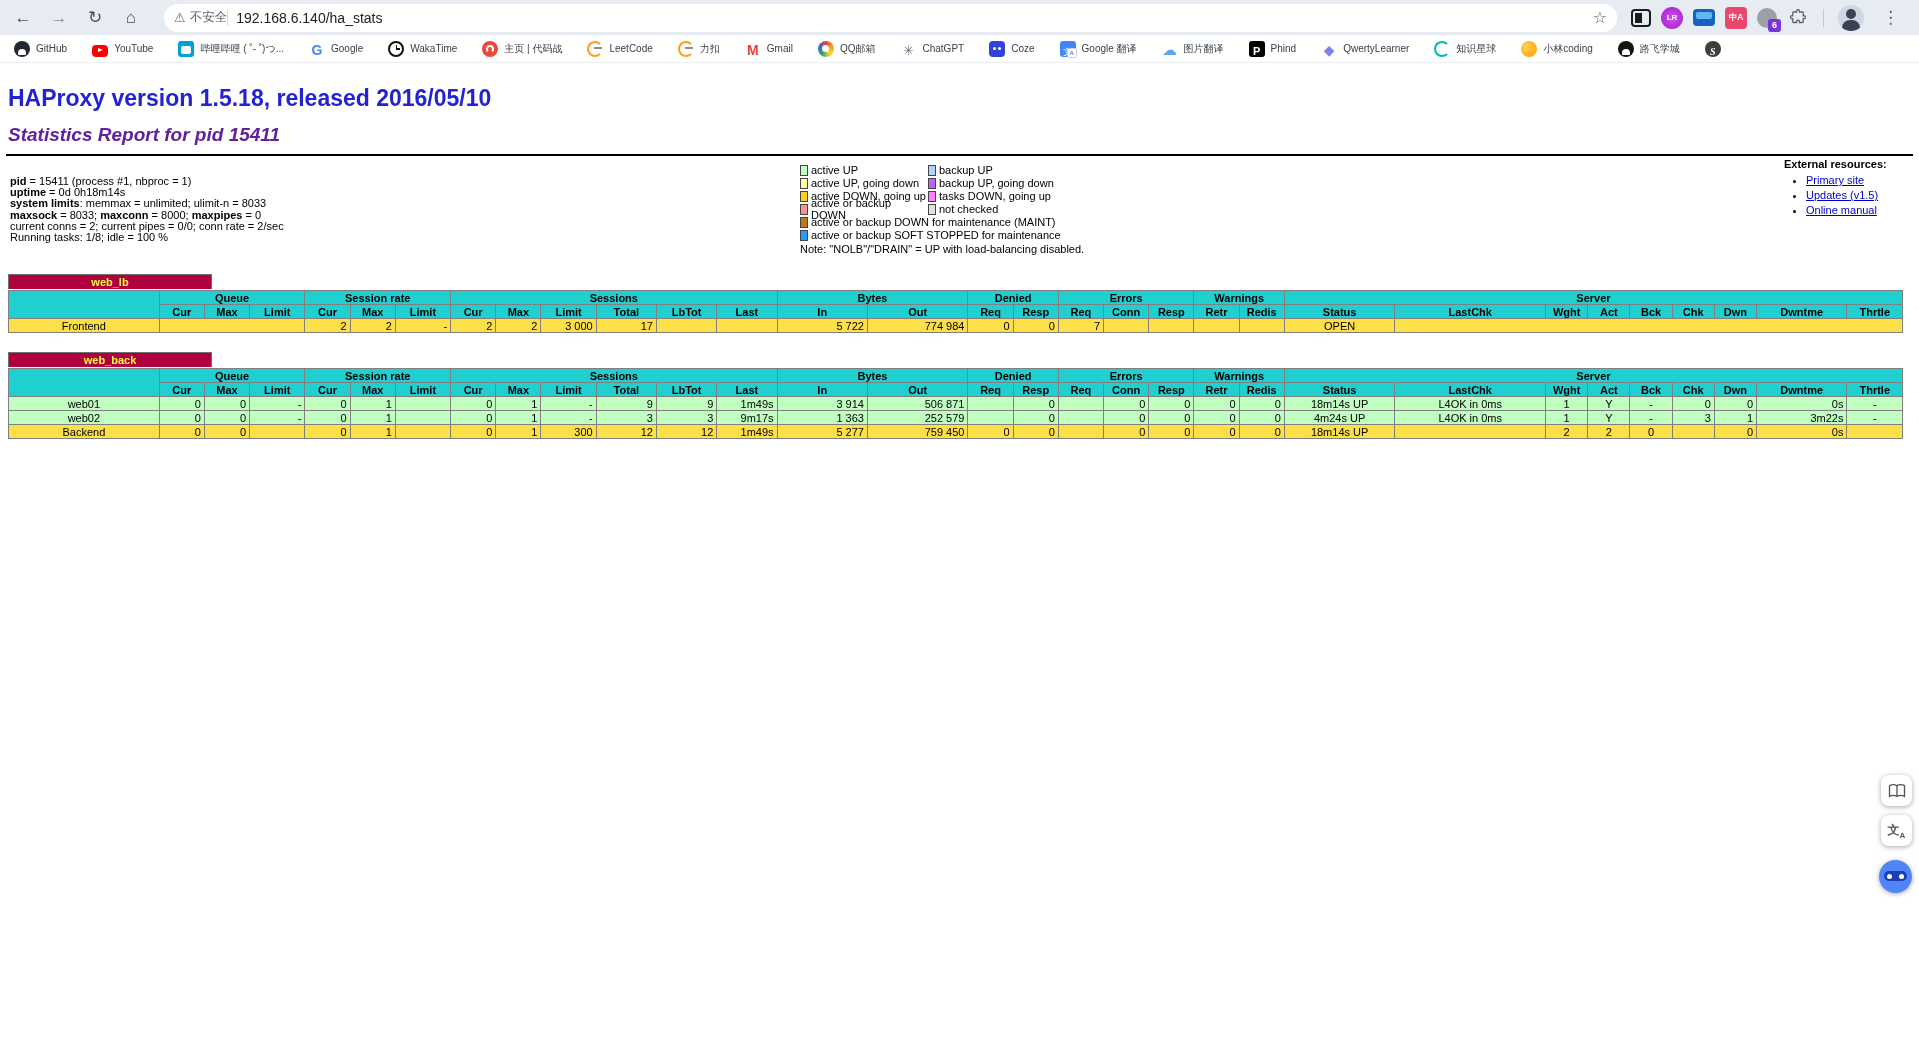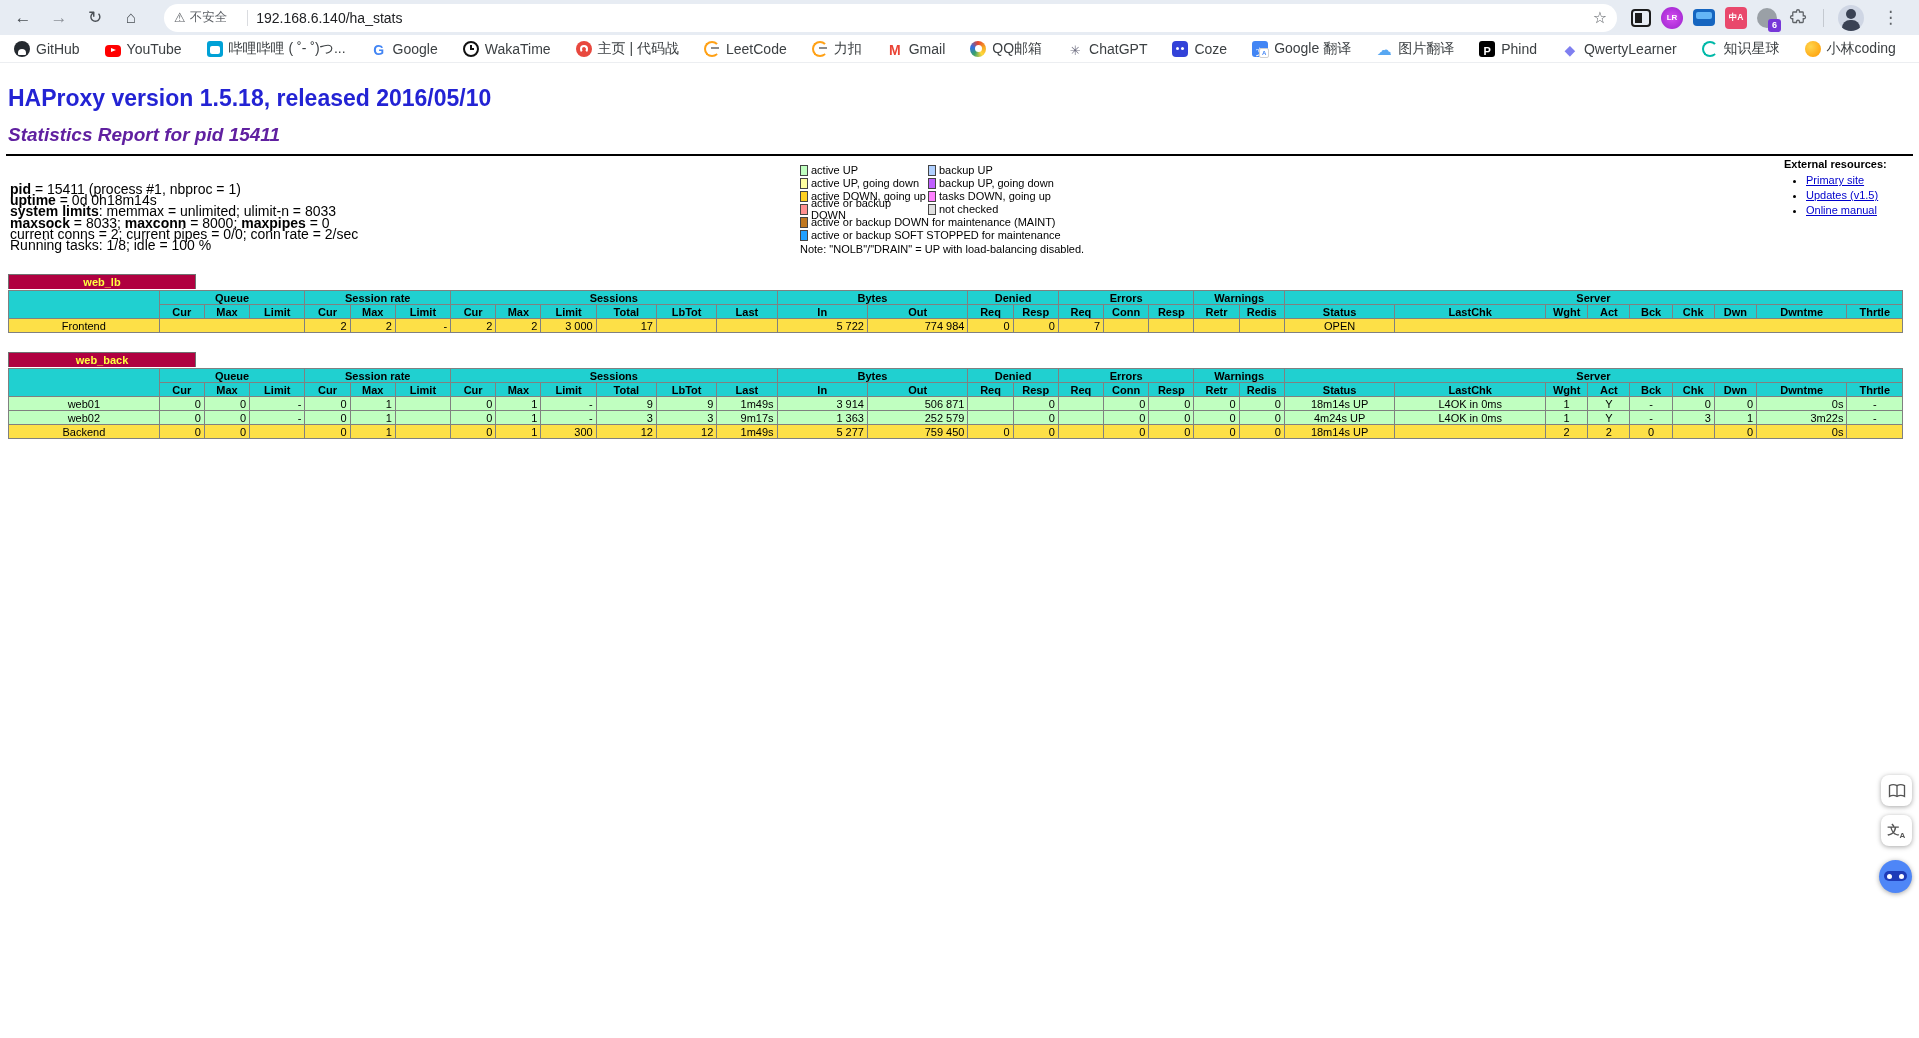--- a/index.html
+++ b/index.html
@@ -7,21 +7,21 @@
   .browser { width:1919px; height:1038px; position:relative; overflow:hidden; background:#fff; }
 
   
   .toolbar { height:35px; background:#e7ecf3; display:flex; align-items:center; padding:0 8px; }
   .navbtn { width:30px; height:30px; border-radius:50%; display:flex; align-items:center; justify-content:center;
             font-size:17px; color:#4a4f55; margin-right:6px; cursor:pointer; flex:none; }
   .navbtn.fwd { color:#8c9198; }
   .omnibox { flex:1; height:28px; background:#fff; border-radius:14px; margin:0 10px 0 12px;
              display:flex; align-items:center; padding:0 10px; min-width:0; }
   .warn-ic { font-size:13px; color:#5f6368; margin-right:4px; }
-  .sec-label { font-size:12.5px; color:#5f6368; margin-right:20px; white-space:nowrap; }
+  .sec-label { font-size:12.5px; color:#5f6368; margin-right:0; white-space:nowrap; }
   .omni-sep { width:1px; height:16px; background:#dadce0; margin-right:8px; }
   .url-text { font-size:14px; color:#202124; flex:1; white-space:nowrap; overflow:hidden; }
   .star { font-size:16px; color:#5f6368; margin-left:8px; cursor:pointer; }
   .ext-area { display:flex; align-items:center; gap:10px; padding:0 4px; }
   .ext { width:22px; height:22px; display:inline-flex; align-items:center; justify-content:center;
          position:relative; cursor:pointer; flex:none; font-size:10px; }
   .ext-panel { border:2.5px solid #1b1b1b; border-radius:4px; width:20px; height:18px; }
   .ext-panel i { position:absolute; left:2px; top:2px; width:7px; height:10px; background:#1b1b1b; }
   .ext-lr { background:radial-gradient(circle,#d44bf0,#9922cc); border-radius:50%; color:#fff; font-weight:bold; font-size:8px; }
   .ext-screen { background:#1565c0; border-radius:4px; width:22px; height:17px; }
@@ -34,21 +34,21 @@
   .tb-sep { width:1px; height:18px; background:#c4c9d0; margin:0 4px; }
   .avatar { width:26px; height:26px; border-radius:50%; background:#cfd6e4; position:relative; overflow:hidden; cursor:pointer; flex:none; }
   .avatar::before { content:""; position:absolute; left:8px; top:4px; width:10px; height:10px; background:#3a4254; border-radius:50%; }
   .avatar::after { content:""; position:absolute; left:4px; top:15px; width:18px; height:12px; background:#3a4254; border-radius:8px 8px 0 0; }
   .menu-dots { font-size:17px; color:#5f6368; padding:0 8px; cursor:pointer; }
 
   
   .bookmarks { height:28px; background:#fff; display:flex; align-items:center; padding:0 14px; gap:25px;
                border-bottom:1px solid #eceef1; overflow:hidden; }
   .bm { display:flex; align-items:center; gap:6px; cursor:pointer; flex:none; }
-  .bm-label { font-size:14px; color:#3c4043; white-space:nowrap; }
+  .bm-label { font-size:10px; color:#3c4043; white-space:nowrap; }
 
   .fav { width:16px; height:16px; display:inline-block; position:relative; flex:none; text-align:center; font-style:normal; }
   .fav-github { background:#24292f; border-radius:50%; }
   .fav-github::after { content:""; position:absolute; left:4px; bottom:2px; width:8px; height:6px; background:#fff; border-radius:4px 4px 1px 1px; }
   .fav-youtube { background:#f00; border-radius:4px; height:12px; top:2px; }
   .fav-youtube::after { content:""; position:absolute; left:6px; top:3.5px; border-left:5px solid #fff;
         border-top:2.5px solid transparent; border-bottom:2.5px solid transparent; }
   .fav-bilibili { background:#00a1d6; border-radius:3px; }
   .fav-bilibili::after { content:""; position:absolute; left:3px; top:5px; right:3px; bottom:3px; background:#fff; border-radius:2px; }
   .fav-google::after { content:"G"; color:#4285f4; font:bold 14px/16px "Liberation Sans",sans-serif; }
@@ -81,40 +81,40 @@
   .fav-mayi::after { content:"S"; color:#fff; font:bold italic 10px/16px "Liberation Serif",serif; }
 
   
   .page { position:relative; height:975px; background:#fff; padding:0 6px; overflow:hidden; }
   h1.hp { margin:22px 2px 0; font-size:23px; font-weight:bold; color:#2323d4; }
   h2.hp { margin:12px 2px 0; font-size:19px; font-weight:bold; font-style:italic; color:#6020a0; }
   .hp-hr { border:0; border-top:2px solid #000; margin:8px 0 0; }
   .hp-h3 { margin-top:2px; background:#e8e8d0; color:#b00040; font-size:13px; font-weight:bold; padding:2px 8px; }
 
   .infobar { position:relative; height:116px; }
-  .proc-info { position:absolute; left:4px; top:28px; font-size:14px; color:#000; line-height:11.2px; white-space:nowrap; }
+  .proc-info { position:absolute; left:4px; top:20px; font-size:11px; color:#000; line-height:11.2px; white-space:nowrap; }
   .legend { position:absolute; left:794px; top:8px; font-size:11px; color:#000; }
   .legend-grid { display:grid; grid-template-columns:128px auto; row-gap:1px; }
   .lgd-item { display:flex; align-items:center; height:12px; }
   .lgd-item.wide { grid-column:1 / span 2; }
   .swatch { width:8px; height:11px; border:1px solid #444; margin-right:3px; flex:none; }
   .legend-note { margin-top:2px; }
 
   .opt-panel { position:absolute; top:2px; font-size:11px; }
   .opt-title { font-weight:bold; }
   .opt-panel ul { list-style:disc; margin:4px 0 0 22px; }
   .opt-panel li { margin-bottom:3px; }
   .opt-panel a { color:#0000cc; }
   .scope-input { width:132px; height:17px; border:1px solid #767676; border-radius:2px; font-size:11px; padding:0 3px; }
   .disp { left:1586px; }
   .extr { left:1778px; }
 
   
   .tables { margin-left:2px; }
-  .pxname { display:inline-block; width:188px; background:#b00040; color:#ffff40; font-size:11px; font-weight:bold;
+  .pxname { display:inline-block; width:204px; background:#b00040; color:#ffff40; font-size:11px; font-weight:bold;
             text-align:center; padding:1px 0; border:1px solid #707070; border-bottom:none; }
   table.tbl { border-collapse:collapse; table-layout:fixed; width:1895px; font-size:11px; margin-bottom:17px; }
   table.tbl th, table.tbl td { border:1px solid #808080; padding:0 3px; height:14px; white-space:nowrap; overflow:hidden; }
   table.tbl th { background:#20d0d0; font-weight:bold; text-align:center; font-size:11px; }
   table.tbl td { text-align:right; }
   table.tbl td.ac { text-align:center; }
   tr.frontend td, tr.backendrow td { background:#fde047; }
   tr.up td { background:#c0ffc0; }
   .dot { border-bottom:1px dotted #222; }
 

